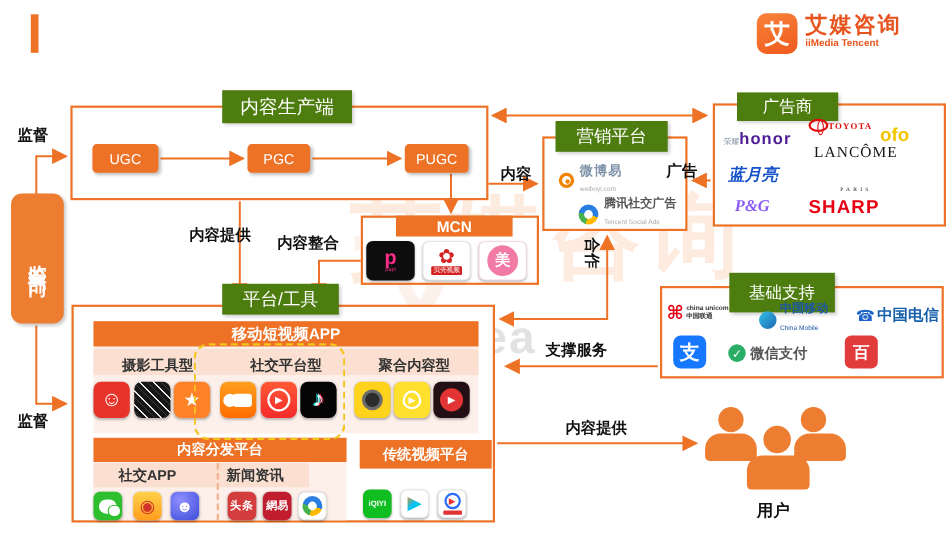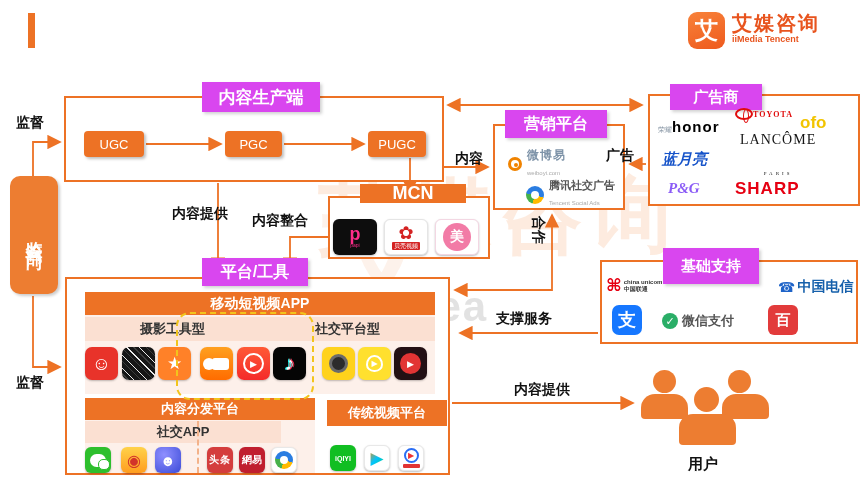--- a/index.html
+++ b/index.html
@@ -18,21 +18,21 @@
   .page-title{position:absolute;left:45px;top:18px;font-size:22px;font-weight:bold;color:#1a1a1a;z-index:3;}
   .logo{position:absolute;left:688px;top:12px;z-index:3;display:flex;align-items:flex-start;}
   .logo-sq{width:37px;height:37px;border-radius:9px;background:linear-gradient(160deg,#f8823a,#ee5a1d);color:#fff;
            font-size:23px;font-weight:bold;display:flex;align-items:center;justify-content:center;}
   .logo-txt{margin-left:7px;}
   .logo-cn{font-size:20px;font-weight:bold;color:#E8541E;letter-spacing:2px;line-height:22px;}
   .logo-en{font-size:9px;font-weight:bold;color:#E8541E;}
 
   
   .panel{position:absolute;background:#fff;border:2px solid #ED7225;z-index:2;}
-  .tab{position:absolute;background:#d946ef;color:#fff;font-weight:bold;display:flex;align-items:center;
+  .tab{position:absolute;background:#4d7c0f;color:#fff;font-weight:normal;display:flex;align-items:center;
        justify-content:center;z-index:4;box-shadow:2px 2px 3px rgba(0,0,0,0.18);}
   .node{position:absolute;background:#ED7225;color:#fff;font-size:13px;display:flex;align-items:center;
         justify-content:center;border-radius:4px;box-shadow:2px 2px 3px rgba(0,0,0,0.25);z-index:4;}
   .edge-label{position:absolute;font-size:14px;font-weight:bold;color:#111;z-index:5;white-space:nowrap;}
   .bar{position:absolute;background:#ED7225;color:#fff;font-weight:bold;display:flex;align-items:center;
        justify-content:center;z-index:4;}
   svg.overlay{position:absolute;left:0;top:0;z-index:3;pointer-events:none;}
 
   
   .regulator{position:absolute;left:10px;top:176px;width:48px;height:118px;background:#ED7D31;border-radius:10px;
@@ -97,21 +97,21 @@
   .wby-t{margin-left:5px;}
   .wby-cn{font-size:12px;font-weight:bold;color:#7e93a8;letter-spacing:1px;line-height:12px;}
   .wby-en{font-size:6px;color:#aaa;}
   .tsa-t{margin-left:5px;}
   .tsa-cn{font-size:11px;font-weight:bold;color:#555;line-height:11px;}
   .tsa-en{font-size:6px;color:#aaa;}
 
   
   .ad{position:absolute;z-index:4;white-space:nowrap;}
   .honor-pre{font-size:7px;color:#7a8a9a;}
-  .honor-t{font-size:15px;font-weight:bold;color:#000000;letter-spacing:1px;}
+  .honor-t{font-size:15px;font-weight:bold;color:#4c1d95;letter-spacing:1px;}
   .toyota{display:flex;flex-direction:row;align-items:center;font-family:Liberation Serif, serif;}
   .toyota-e{width:18px;height:12px;border:2px solid #e10c0c;border-radius:50%;position:relative;}
   .toyota-e::after{content:"";position:absolute;left:6px;top:-1px;width:4px;height:12px;border:1.5px solid #e10c0c;border-radius:50%;}
   .toyota-t{font-size:8px;font-weight:bold;color:#e10c0c;letter-spacing:1px;}
   .ofo-t{font-size:17px;font-weight:bold;color:#f2c400;}
   .bluemoon-t{font-size:15px;font-weight:bold;font-style:italic;color:#1653c9;}
   .lancome{display:flex;flex-direction:column;align-items:center;font-family:"Liberation Serif","DejaVu Serif",serif;}
   .lancome-t{font-size:14px;color:#151515;letter-spacing:1px;}
   .lancome-s{font-size:5px;color:#151515;letter-spacing:3px;}
   .pg-t{font-size:15px;font-weight:bold;font-style:italic;color:#8b5cf6;font-family:"Liberation Serif","DejaVu Serif",serif;}
@@ -195,21 +195,21 @@
   <div class="regulator">监管部门</div>
   <div class="edge-label" style="left:16px;top:374px;">监督</div>
 
   <div class="panel" style="left:64px;top:96px;width:380px;height:86px;"></div>
   <div class="tab" style="left:202px;top:82px;width:118px;height:30px;font-size:17px;">内容生产端</div>
   <div class="node" style="left:84px;top:131px;width:60px;height:26px;">UGC</div>
   <div class="node" style="left:225px;top:131px;width:57px;height:26px;">PGC</div>
   <div class="node" style="left:368px;top:131px;width:58px;height:26px;">PUGC</div>
 
   <div class="panel" style="left:328px;top:196px;width:162px;height:63px;"></div>
-  <div class="bar" style="left:360px;top:184px;width:106px;height:19px;font-size:18px;">MCN</div>
+  <div class="bar" style="left:360px;top:196px;width:106px;height:19px;font-size:14px;">MCN</div>
   <div class="mcn-app i-papi" style="left:333px;top:219px;">
     <span class="p">p</span>
     <span class="sub">papi</span>
   </div>
   <div class="mcn-app i-beike" style="left:384px;top:219px;">
     <span class="bk-flower">✿</span>
     <span class="bk-banner">贝壳视频</span>
   </div>
   <div class="mcn-app i-meione" style="left:435px;top:219px;">
     <span class="mei-c">美</span>
@@ -260,43 +260,51 @@
 
   <div class="panel" style="left:600px;top:260px;width:258px;height:84px;"></div>
   <div class="tab" style="left:663px;top:248px;width:96px;height:36px;font-size:15px;">基础支持</div>
   <div class="sp" style="left:606px;top:275px;">
     <span class="cu-ic">⌘</span>
     <span class="cu-t">
       <span style="display:block;">china unicom</span>
       <span>中国联通</span>
     </span>
   </div>
+  <div class="sp" style="left:690px;top:276px;">
+    <span class="cm-ic"></span>
+    <span>
+      <span class="cm-cn" style="display:block;">中国移动</span>
+      <span class="cm-en">China Mobile</span>
+    </span>
+  </div>
   <div class="sp" style="left:778px;top:278px;">
     <span class="ct-ic">☎</span>
     <span class="ct-cn">中国电信</span>
   </div>
   <div class="sp" style="left:612px;top:305px;">
     <span class="alipay">支</span>
   </div>
   <div class="sp" style="left:662px;top:312px;">
     <span class="wxp-ic">✓</span>
     <span class="wxp-t">微信支付</span>
   </div>
   <div class="sp" style="left:768px;top:305px;">
     <span class="redcloud">百</span>
   </div>
 
   <div class="panel" style="left:65px;top:277px;width:385px;height:198px;"></div>
   <div class="tab" style="left:202px;top:258px;width:106px;height:28px;font-size:16px;">平台/工具</div>
 
   <div class="soft-bg" style="left:85px;top:292px;width:350px;height:102px;"></div>
   <div class="bar" style="left:85px;top:292px;width:350px;height:23px;font-size:14px;">移动短视频APP</div>
-  <div class="cat-strip" style="left:85px;top:317px;width:350px;height:24px;">
+  <div class="cat-strip" style="left:85px;top:317px;width:350px;height:24px;align-items:flex-end;">
     <span>摄影工具型</span>
     <span>社交平台型</span>
+    <span>聚合内容型</span>
   </div>
   <div class="dashed-box" style="left:176px;top:312px;width:138px;height:88px;"></div>
 
   <div class="app i-xiaokaxiu" style="left:85px;top:347px;">
       <span>☺</span>
     </div>
   <div class="app i-blacktool" style="left:122px;top:347px;"></div>
   <div class="app i-vivavideo" style="left:158px;top:347px;">
       <span>★</span>
     </div>
@@ -316,20 +324,21 @@
       <span class="pear">▶</span>
     </div>
   <div class="app i-darkvideo" style="left:394px;top:347px;">
       <span class="dot-play">▶</span>
     </div>
 
   <div class="soft-bg" style="left:85px;top:398px;width:230px;height:75px;"></div>
   <div class="bar" style="left:85px;top:398px;width:230px;height:22px;font-size:13px;">内容分发平台</div>
   <div class="cat-strip" style="left:85px;top:421px;width:196px;height:22px;">
     <span>社交APP</span>
+    <span>新闻资讯</span>
   </div>
   <div class="dash-div" style="left:197px;top:421px;height:52px;"></div>
 
   <div class="app sm i-wechat" style="left:85px;top:447px;">
       <span class="wx-b"></span>
     </div>
   <div class="app sm i-weibo" style="left:121px;top:447px;">
       <span>◉</span>
     </div>
   <div class="app sm i-momo" style="left:155px;top:447px;">

